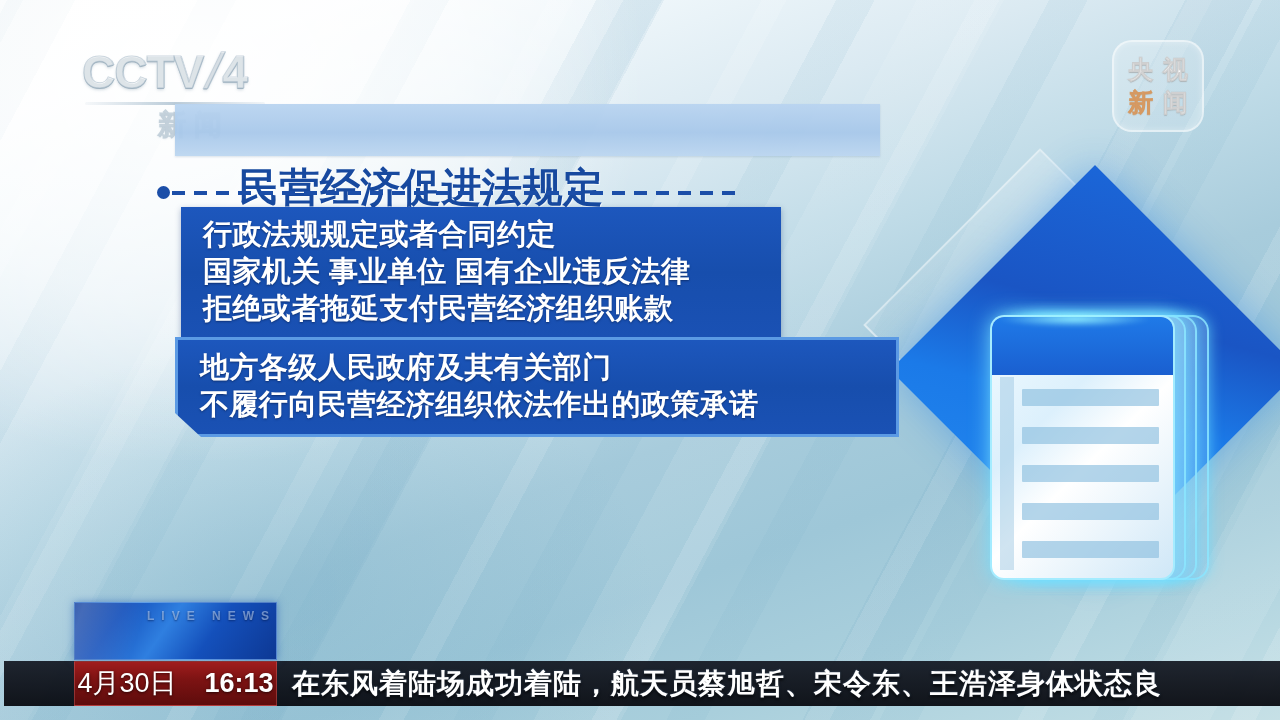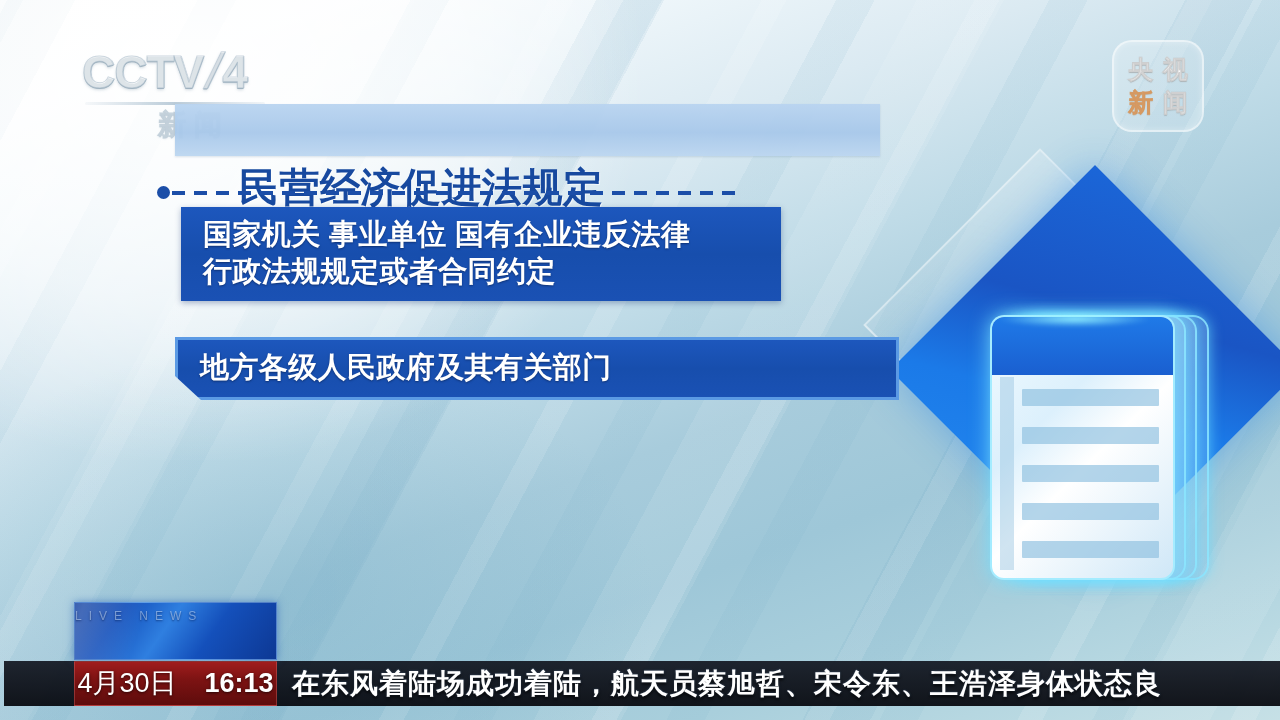--- a/index.html
+++ b/index.html
@@ -236,22 +236,22 @@
     background:linear-gradient(90deg, rgba(255,255,255,0), rgba(255,255,255,0.22), rgba(255,255,255,0));
     transform:rotate(18deg);
   }
   .brand-title{
     position:relative; z-index:2; text-align:center;
     font-size:28px; font-weight:bold; color:#ffffff;
     letter-spacing:1px; line-height:1; margin-top:9px;
     text-shadow:0 1px 3px rgba(0,20,70,0.8);
   }
   .brand-sub{
-    position:relative; z-index:2; text-align:left;
-    font-size:12px; font-weight:normal; letter-spacing:7px;
+    position:relative; z-index:2; text-align:right;
+    font-size:12px; font-weight:bold; letter-spacing:7px;
     color:rgba(210,230,255,0.5); margin-top:6px;
     text-shadow:0 1px 2px rgba(0,25,80,0.6);
   }
   .datetime-box{
     position:absolute; left:74px; top:661px; width:203px; height:45px;
     background:linear-gradient(180deg,#a01d1d 0%,#7d1313 40%,#5e0c0c 100%);
     border:1px solid rgba(220,120,120,0.35);
     display:flex; align-items:center; justify-content:center; gap:10px;
   }
   .dt-date,.dt-time{
@@ -325,26 +325,28 @@
     </div>
   </div>
 
   <div class="title-band"></div>
 
   <div class="subtitle">民营经济促进法规定</div>
   <div class="bullet-dot"></div>
   <div class="dashed-rule"></div>
 
   <div class="block b1">
+    <div class="block-line">行政法规规定或者合同约定</div>
     <div class="block-line">国家机关  事业单位 国有企业违反法律</div>
-    <div class="block-line">行政法规规定或者合同约定</div>
+    <div class="block-line">拒绝或者拖延支付民营经济组织账款</div>
   </div>
 
   <div class="block b2">
     <div class="block-line">地方各级人民政府及其有关部门</div>
+    <div class="block-line">不履行向民营经济组织依法作出的政策承诺</div>
   </div>
 
   <div class="ticker-bar">
     <div class="ticker-text">在东风着陆场成功着陆，航天员蔡旭哲、宋令东、王浩泽身体状态良</div>
   </div>
   <div class="ticker-edge"></div>
 
   <div class="brand-box">
     <div class="brand-sub">LIVE NEWS</div>
   </div>

